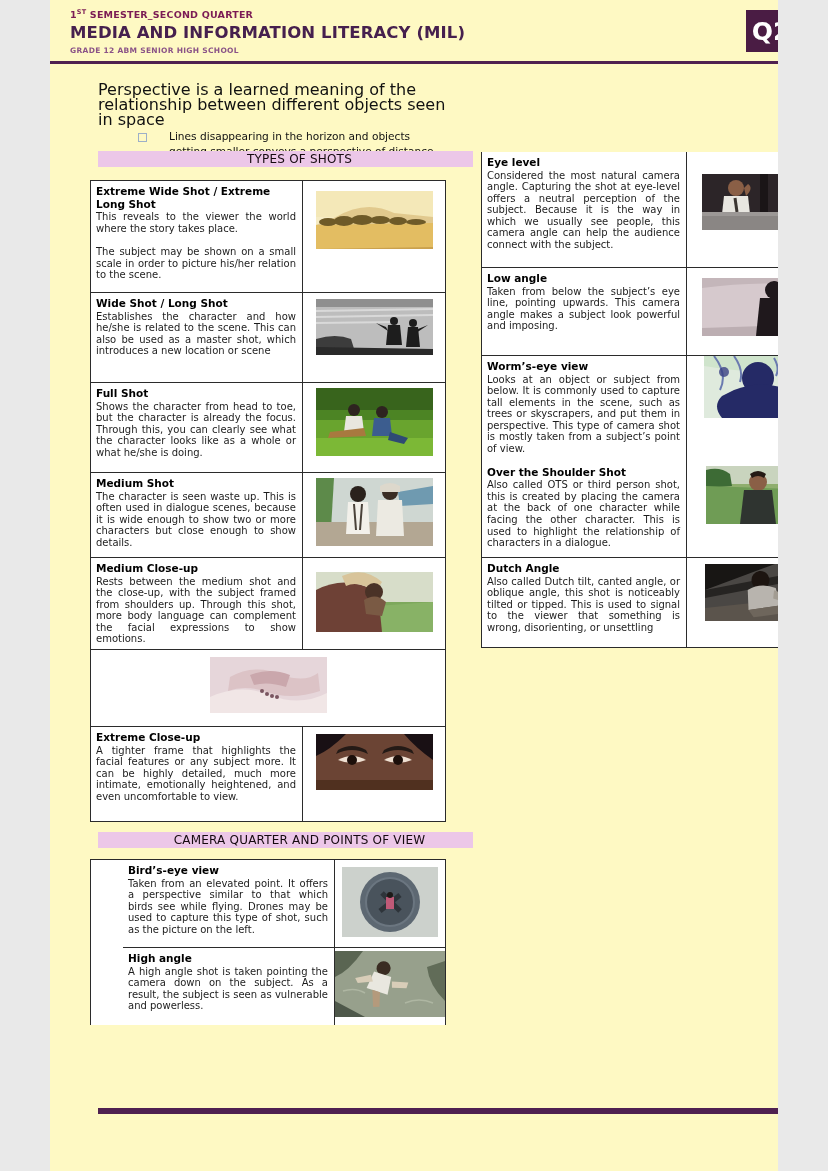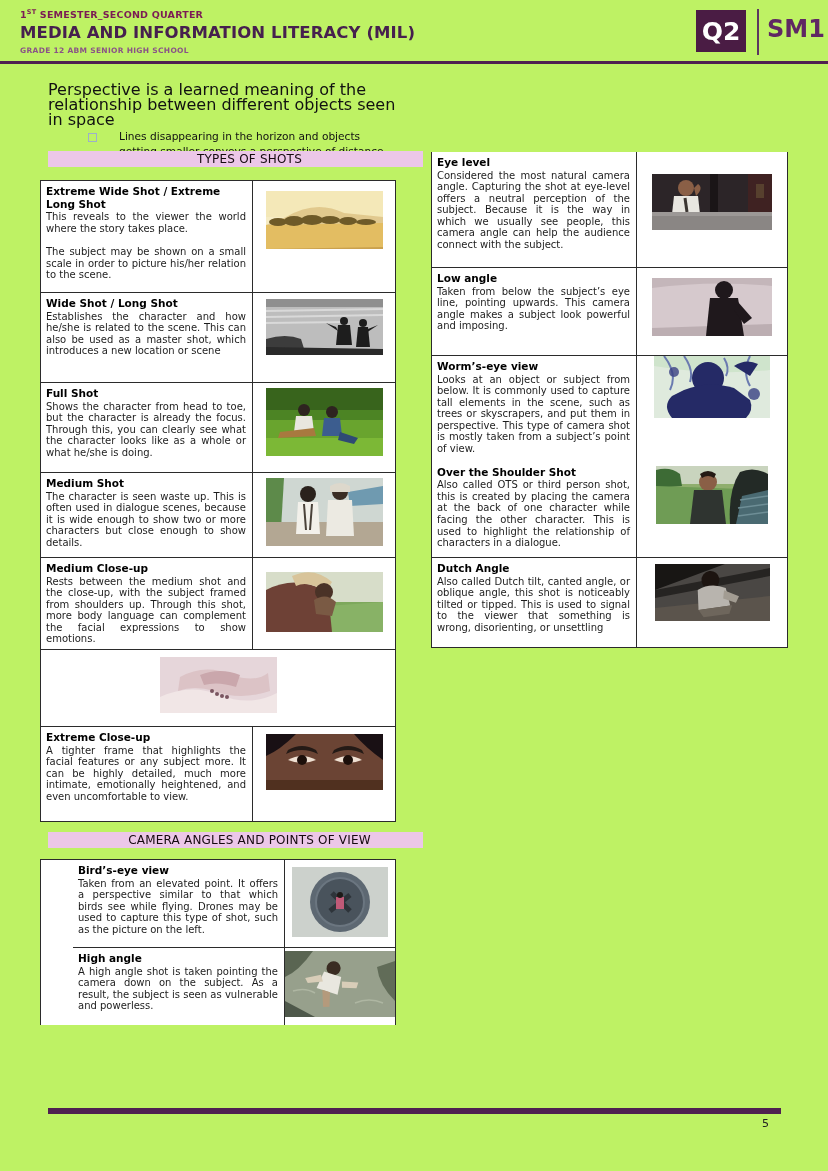--- a/index.html
+++ b/index.html
@@ -1,16 +1,16 @@
 <!DOCTYPE html>
 <html><head>
 <meta charset="utf-8">
 <style>
   html,body{margin:0;padding:0;background:#e9e9e9;}
-  .page{position:relative;width:828px;height:1171px;background:#bef264;margin:0 auto;
+  .page{position:relative;width:728px;height:1171px;background:#fef9c3;margin:0 auto;
         font-family:"DejaVu Sans","Liberation Sans",sans-serif;overflow:hidden;color:#1a1a1a;}
 
   
   .hdr-left{position:absolute;left:20px;top:8px;}
   .sem-line{font-size:9.5px;font-weight:bold;color:#7b1b54;letter-spacing:.2px;}
   .sem-line sup{font-size:6.5px;}
   .page-title{font-size:16.5px;font-weight:bold;color:#46204e;margin-top:3px;letter-spacing:.1px;}
   .grade-line{font-size:7.5px;font-weight:bold;color:#8a5387;margin-top:4px;letter-spacing:.3px;}
   .q-badge{position:absolute;left:696px;top:10px;width:50px;height:42px;background:#4a1c44;
            color:#fff;font-size:25px;font-weight:bold;display:flex;align-items:center;justify-content:center;}
@@ -236,21 +236,21 @@
               <path d="M68 26 Q82 18 96 26 Q82 32 68 26 Z" fill="#efe0d2"></path>
               <circle cx="82" cy="26" r="5" fill="#1c0f0a"></circle>
               <path d="M66 20 Q82 12 98 20 L96 16 Q82 8 68 16 Z" fill="#241a16"></path>
             </g>
           </svg>
         </div>
       </div>
 
     </div>
 
-    <div class="band" style="margin-top:10px;">CAMERA ANGLES AND POINTS OF VIEW</div>
+    <div class="band" style="margin-top:10px;">CAMERA QUARTER AND POINTS OF VIEW</div>
 
     <div class="tbl tbl-open-bottom" style="margin-top:11px;">
 
       <div class="trow" style="min-height:87px;">
         <div class="tcell-text">
           <div class="celltitle">Bird’s-eye view</div>
           <div class="cellbody">Taken from an elevated point. It offers a perspective similar to that which birds see while flying. Drones may be used to capture this type of shot, such as the picture on the left.</div>
         </div>
         <div class="tcell-img" style="padding-top:7px;">
           <svg class="photo" width="96" height="70">

